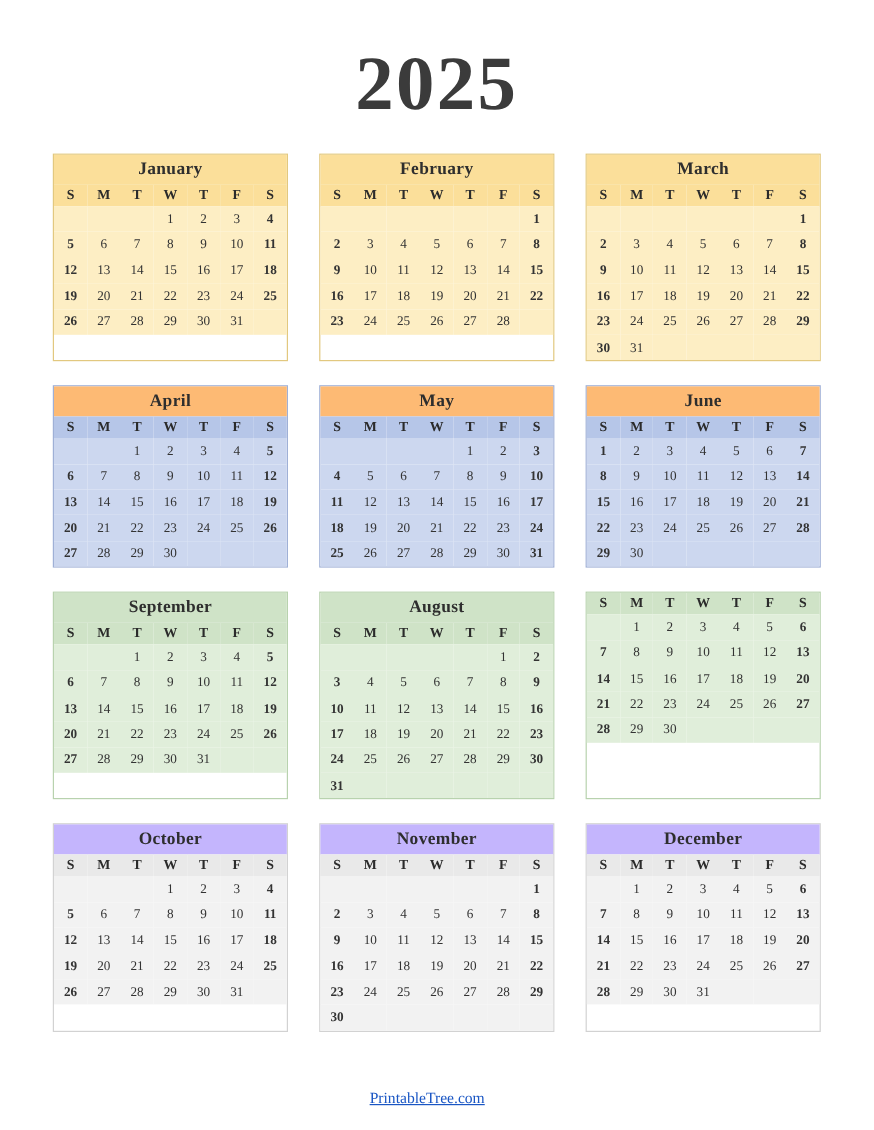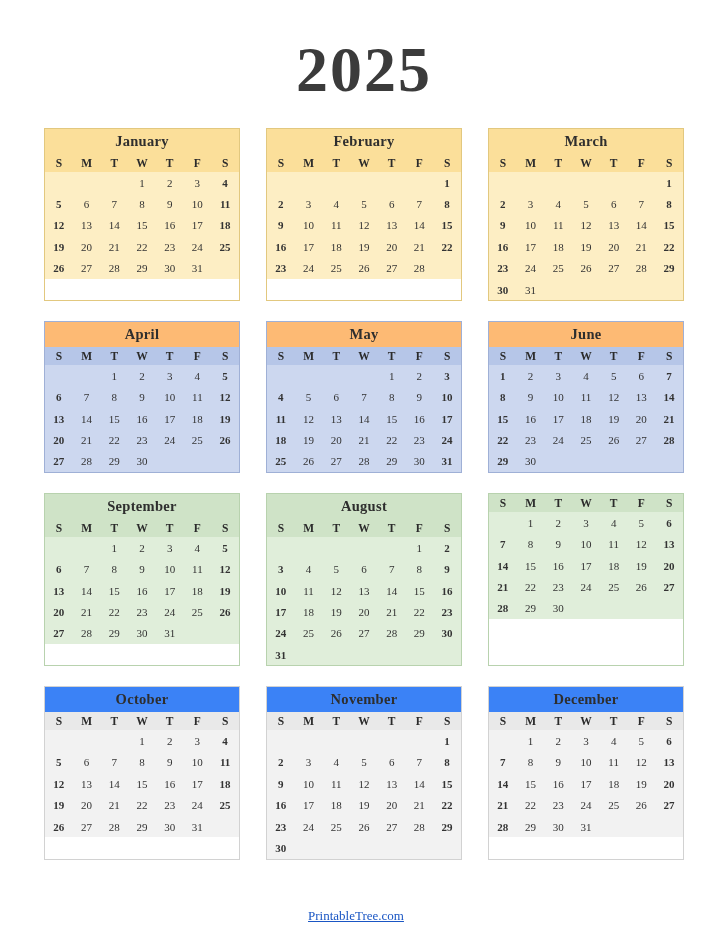--- a/index.html
+++ b/index.html
@@ -91,21 +91,21 @@
   .theme-blue .month-name { background: #fdba74; }
   .theme-blue table.cal th { background: #b6c6e8; }
   .theme-blue table.cal td { background: #ccd7ef; }
   .theme-blue { border-color: #9fb0d6; }
 
   .theme-green .month-name { background: #cfe3c7; }
   .theme-green table.cal th { background: #cfe3c7; }
   .theme-green table.cal td { background: #e0eeda; }
   .theme-green { border-color: #b8d2ae; }
 
-  .theme-gray .month-name { background: #3b82f6; }
+  .theme-gray .month-name { background: #c4b5fd; }
   .theme-gray table.cal th { background: #e9e9e9; }
   .theme-gray table.cal td { background: #f2f2f2; }
   .theme-gray { border-color: #d2d2d2; }
 
   .footer {
     position: absolute;
     bottom: 18px;
     left: 0;
     right: 16px;
     text-align: center;

